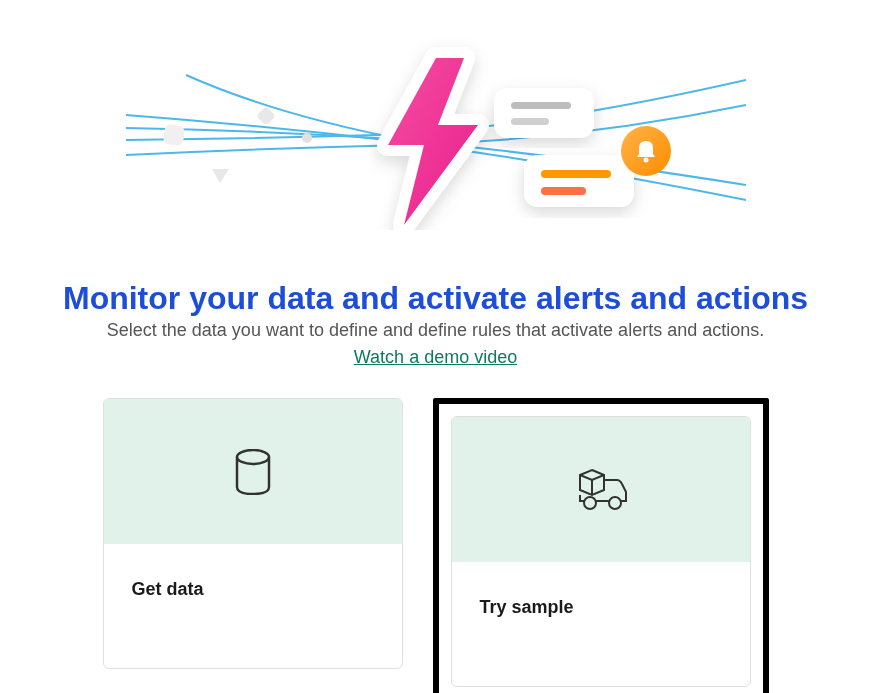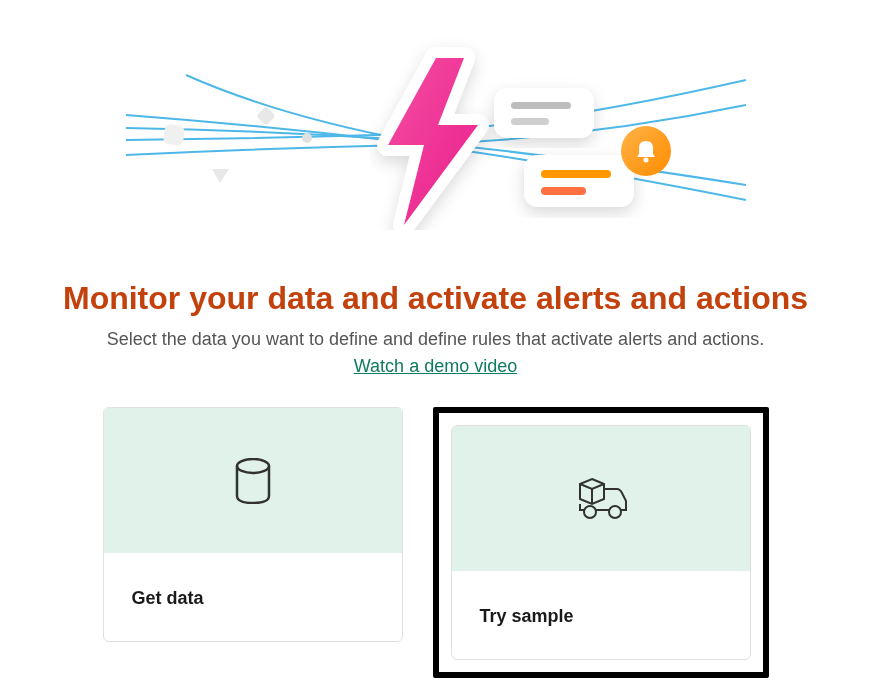--- a/index.html
+++ b/index.html
@@ -15,22 +15,22 @@
     }
     .hero-illustration {
       width: 620px;
       height: 200px;
       position: relative;
       margin-bottom: 50px;
     }
     .heading {
       font-size: 32px;
       font-weight: 700;
-      color: #c2410c;
-      margin-bottom: 12px;
+      color: #1d4ed8;
+      margin-bottom: 3px;
       text-align: center;
     }
     .subheading {
       font-size: 18px;
       color: #555;
       text-align: center;
       margin-bottom: 6px;
     }
     .demo-link {
       font-size: 18px;
@@ -39,21 +39,21 @@
       text-align: right;
       cursor: pointer;
       margin-bottom: 30px;
     }
     .cards-row {
       display: flex;
       gap: 30px;
     }
     .card {
       width: 300px;
-      height: 235px;
+      height: 271px;
       border: 1px solid #e0e0e0;
       border-radius: 6px;
       overflow: hidden;
       cursor: pointer;
       background: #fff;
     }
     .card-icon-area {
       background: #e0f2ea;
       height: 145px;
       display: flex;

